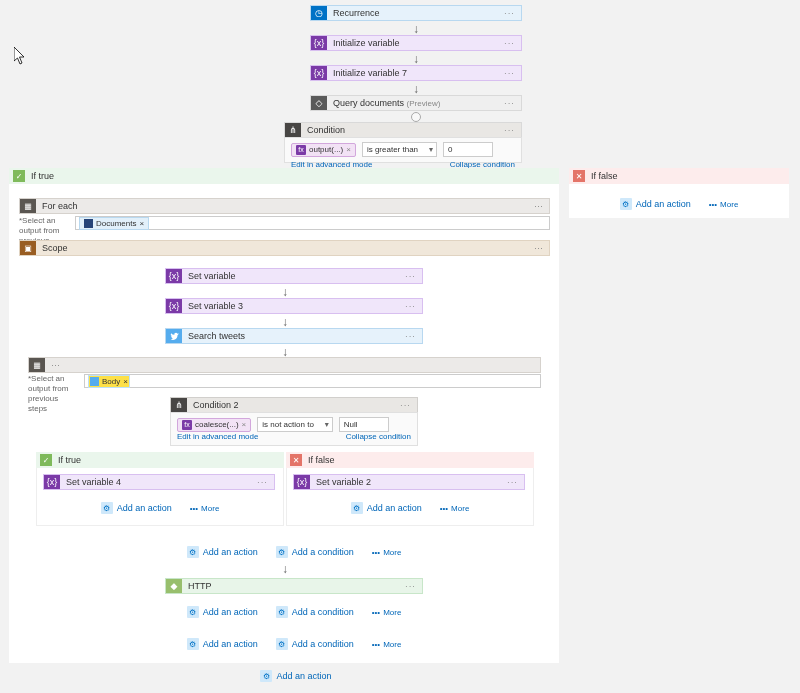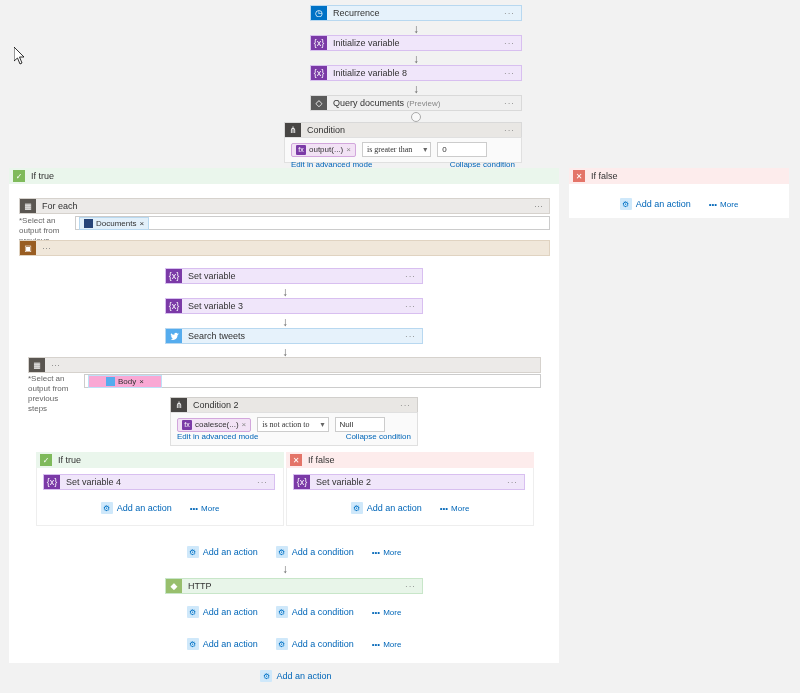--- a/index.html
+++ b/index.html
@@ -73,21 +73,20 @@
   .pill .fx {
     background:#7b3aa7; color:#fff;
     width:10px;height:10px;line-height:10px;text-align:center;font-size:7px;
     border-radius:1px;
   }
   .pill .x { color:#888; font-size:8px; cursor:default;}
   .sel {
     display:inline-block; border:1px solid #ccc; background:#fff;
     font-size:8px; padding:2px 18px 2px 4px;
     position:relative;
-    font-family:Liberation Serif, serif;
   }
   .sel:after{ content:"▾"; position:absolute; right:3px; top:2px; font-size:8px; color:#666;}
   .inp {
     display:inline-block; border:1px solid #ccc; background:#fff;
     font-size:8px; padding:2px 4px; min-width:50px;
   }
   .link { color:#0066b8; font-size:8px; cursor:default;}
   .small-link { display:flex; gap:4px; align-items:center; color:#0066b8; font-size:9px;}
   .small-link .ic { width:12px;height:12px; background:#cfe8fa; color:#0072c6; display:flex;align-items:center;justify-content:center;font-size:8px;border-radius:1px;}
   .dots { color:#0066b8; font-size:8px; display:flex; align-items:center; gap:3px;}
@@ -117,21 +116,21 @@
   .brown-bar {
     position:absolute; height:16px; background:#f0e7da; border:1px solid #e0d3c1; display:flex; align-items:center; gap:6px; padding-right:6px;
   }
   .brown-bar .icon2 { width:16px;height:14px;background:#995d22;color:#fff;display:flex;align-items:center;justify-content:center;font-size:8px;}
   .select-row {
     position:absolute; display:flex; gap:6px; align-items:flex-start;
   }
   .select-row .lbl { font-size:8px; color:#666; width:50px; line-height:10px;}
   .tag-blue { display:inline-flex;align-items:center;gap:3px;background:#e2f0fa;border:1px solid #b8d8ef;padding:1px 4px;font-size:8px;}
   .tag-blue .sq{ width:9px;height:9px;background:#264478;}
-  .tag-tw { display:inline-flex;align-items:center;gap:3px;background:#f9a8d4;border:1px solid #bde1f7;padding:1px 17px;font-size:8px;}
+  .tag-tw { display:inline-flex;align-items:center;gap:3px;background:#fde047;border:1px solid #bde1f7;padding:1px 1px;font-size:8px;}
   .tag-tw .sq{ width:9px;height:9px;background:#55acee;}
   .long-input {
     border:1px solid #ccc; background:#fff; height:14px; flex:1;
     display:flex; align-items:center; padding:0 3px;
   }
   .preview { color:#888; font-size:8px;}
   .cursor { position:absolute; width:12px; height:14px; }
   .cursor svg { display:block;}
   .circ { position:absolute; width:10px; height:10px; border:1px solid #aaa; border-radius:50%; background:#f8f8f8;}
   .action-row { position:absolute; display:flex; gap:18px; align-items:center; justify-content:center;}
@@ -157,21 +156,21 @@
 
   <div class="card bg-purple-light" style="left:310px; top:35px; width:212px;">
     <span class="icon ic-purple">{x}</span>
     <span class="label">Initialize variable</span>
     <span class="ell">···</span>
   </div>
   <div class="arrow" style="left:410px; top:52px;">↓</div>
 
   <div class="card bg-purple-light" style="left:310px; top:65px; width:212px;">
     <span class="icon ic-purple">{x}</span>
-    <span class="label">Initialize variable 8</span>
+    <span class="label">Initialize variable 7</span>
     <span class="ell">···</span>
   </div>
   <div class="arrow" style="left:410px; top:82px;">↓</div>
 
   <div class="card bg-gray-light" style="left:310px; top:95px; width:212px;">
     <span class="icon ic-darkgray">◇</span>
     <span class="label"><span>Query documents</span> <span class="preview">(Preview)</span></span>
     <span class="ell">···</span>
   </div>
   <div class="circ" style="left:411px; top:112px;"></div>
@@ -233,20 +232,21 @@
       <span class="tag-blue">
           <span class="sq"></span>
           <span>Documents</span>
           <span class="x">×</span>
         </span>
     </div>
   </div>
 
   <div class="brown-bar" style="left:19px; top:240px; width:531px;">
     <span class="icon2">▣</span>
+    <span style="flex:1" class="label">Scope</span>
     <span class="ell" style="color:#888;">···</span>
   </div>
 
   <div class="card bg-purple-light" style="left:165px; top:268px; width:258px;">
     <span class="icon ic-purple">{x}</span>
     <span class="label">Set variable</span>
     <span class="ell">···</span>
   </div>
   <div class="arrow" style="left:279px; top:285px;">↓</div>
 

